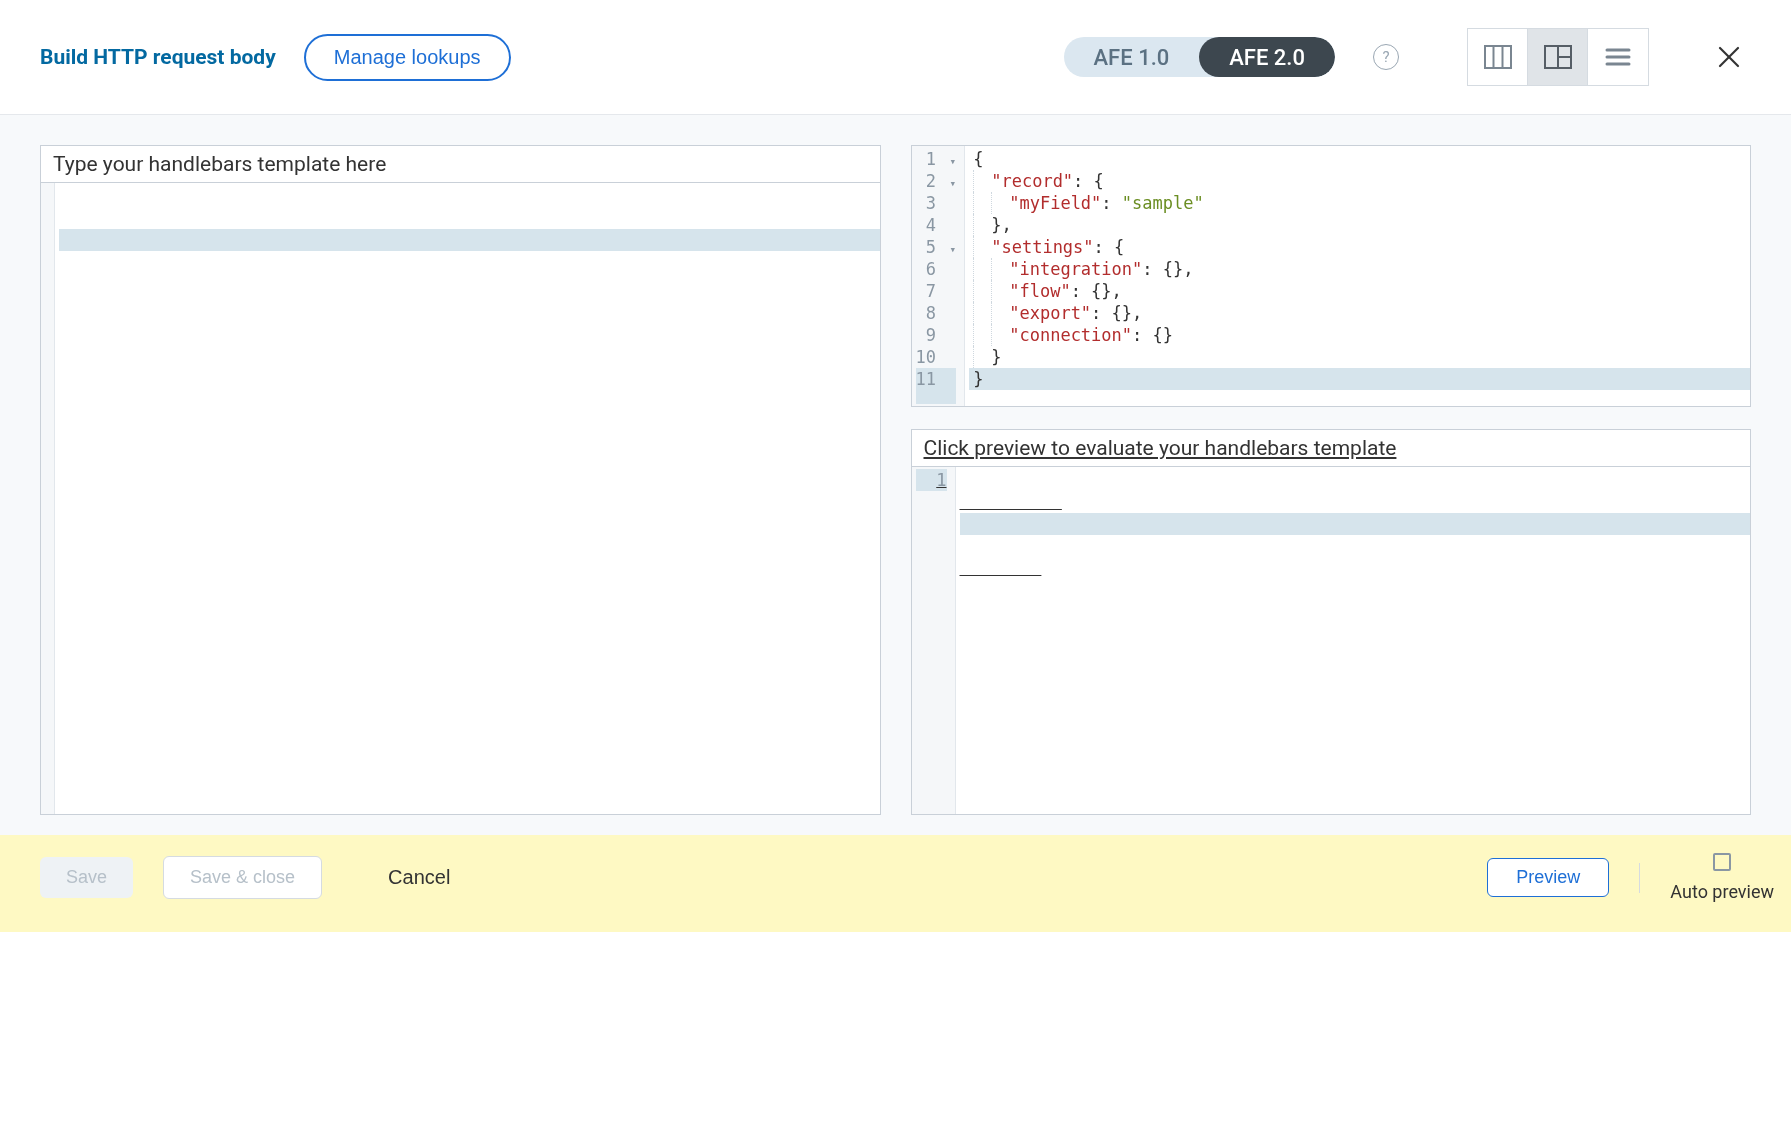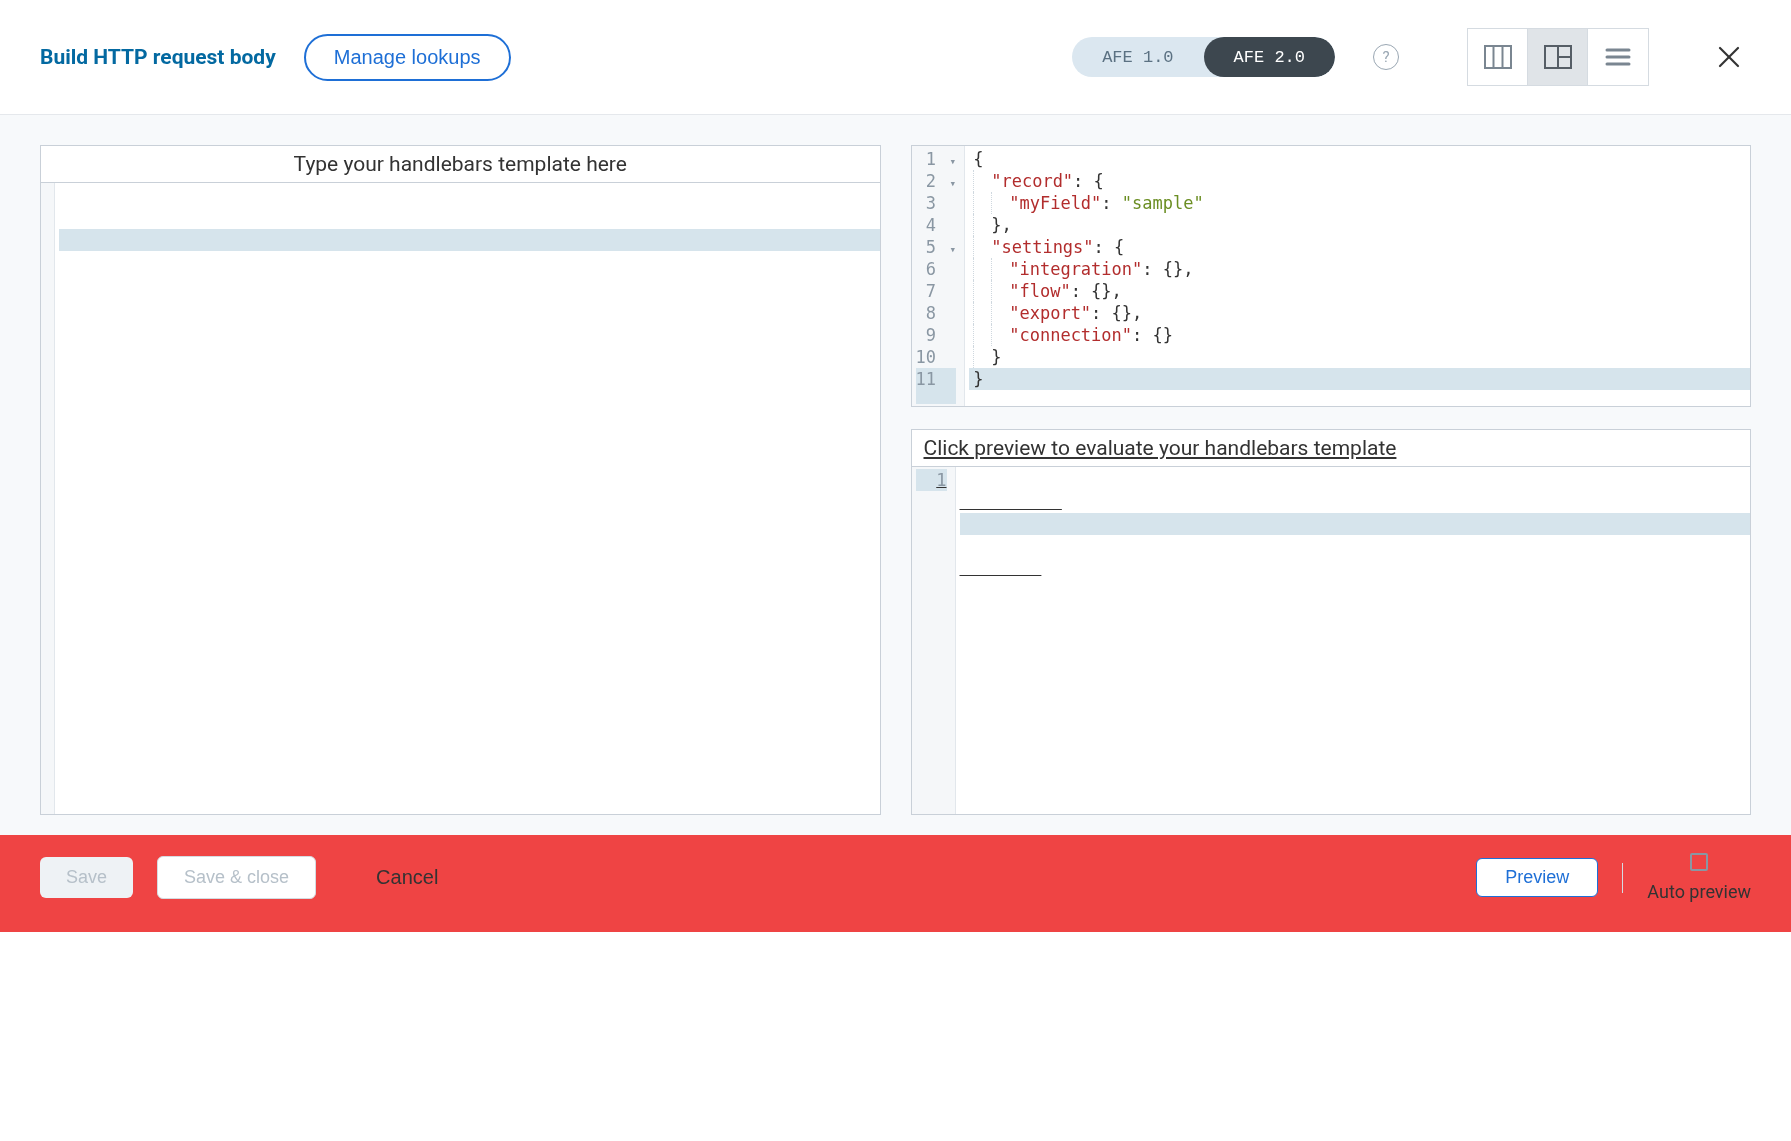--- a/index.html
+++ b/index.html
@@ -17,22 +17,22 @@
     border-radius:26px; padding:10px 28px; font-size:20px; font-weight:500;
     cursor:pointer;
   }
   .spacer { flex:1 1 auto; }
 
   .pill-toggle {
     display:flex; background:#dbe7f0; border-radius:22px; overflow:hidden;
     height:40px; align-items:stretch;
   }
   .pill-opt {
-    padding:0 30px; display:flex; align-items:center; font-size:17px;
-    color:#5b7182; cursor:pointer; font-weight:500;font-family:Liberation Mono, monospace;
+    padding:0 30px; display:flex; align-items:center; font-size:22px;
+    color:#5b7182; cursor:pointer; font-weight:500;
   }
   .pill-opt.active { background:#3d474f; color:#fff; border-radius:22px; }
 
   .help-circle {
     width:26px; height:26px; border:1.5px solid #9aa7b3; border-radius:50%;
     display:flex; align-items:center; justify-content:center;
     color:#9aa7b3; font-size:15px; margin-left:10px; cursor:pointer;
   }
 
   .layout-group {
@@ -74,22 +74,22 @@
   .hl-line { background:#d6e4ec; }
   .indent-guide { position:absolute; top:0; bottom:0; border-left:1px dotted #cfd8df; }
   .tok-key { color:#b22d2d; }
   .tok-str { color:#6b8e23; }
   .tok-punc { color:#333; }
 
   .left-editor .code-area { background:#fff; }
   .left-editor .first-line { background:#d6e4ec; height:22px; }
 
   .footer {
-    display:flex; align-items:center; padding:18px 40px 30px 40px;
-    background:#ef4444; gap:24px;
+    display:flex; align-items:center; padding:18px 17px 30px 40px;
+    background:#fef9c3; gap:30px;
   }
   .btn-disabled {
     background:#eef2f5; color:#b6c0c9; border:none; border-radius:6px;
     padding:10px 26px; font-size:18px; cursor:default;
   }
   .btn-ghost-disabled {
     background:#fff; color:#b6c0c9; border:1px solid #d5dbe1; border-radius:6px;
     padding:10px 26px; font-size:18px; cursor:default;
   }
   .btn-text { background:none; border:none; color:#333; font-size:20px; cursor:pointer; padding:10px 8px;margin-left:28px; }
@@ -165,21 +165,21 @@
             <line x1="21" y1="3" x2="3" y2="21"></line>
           </g>
         </svg>
     </span>
   </div>
 </div>
 
 <div class="content">
 
   <div class="col">
-    <div class="panel flex1 left-editor" style="min-height:640px;text-align:center;">
+    <div class="panel flex1 left-editor" style="min-height:640px;">
       <div class="panel-head">Type your handlebars template here</div>
       <div class="editor-body">
         <div class="gutter" style="min-width:14px;"></div>
         <div class="code-area">
           <div class="first-line"></div>
         </div>
       </div>
     </div>
   </div>
 

